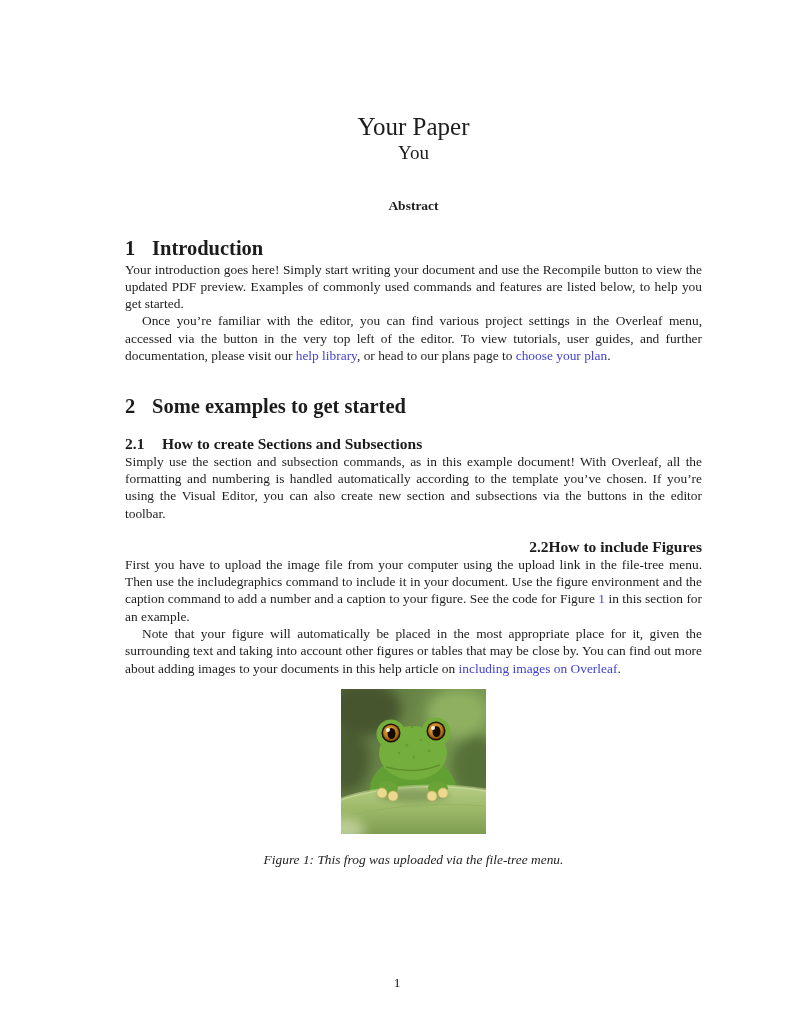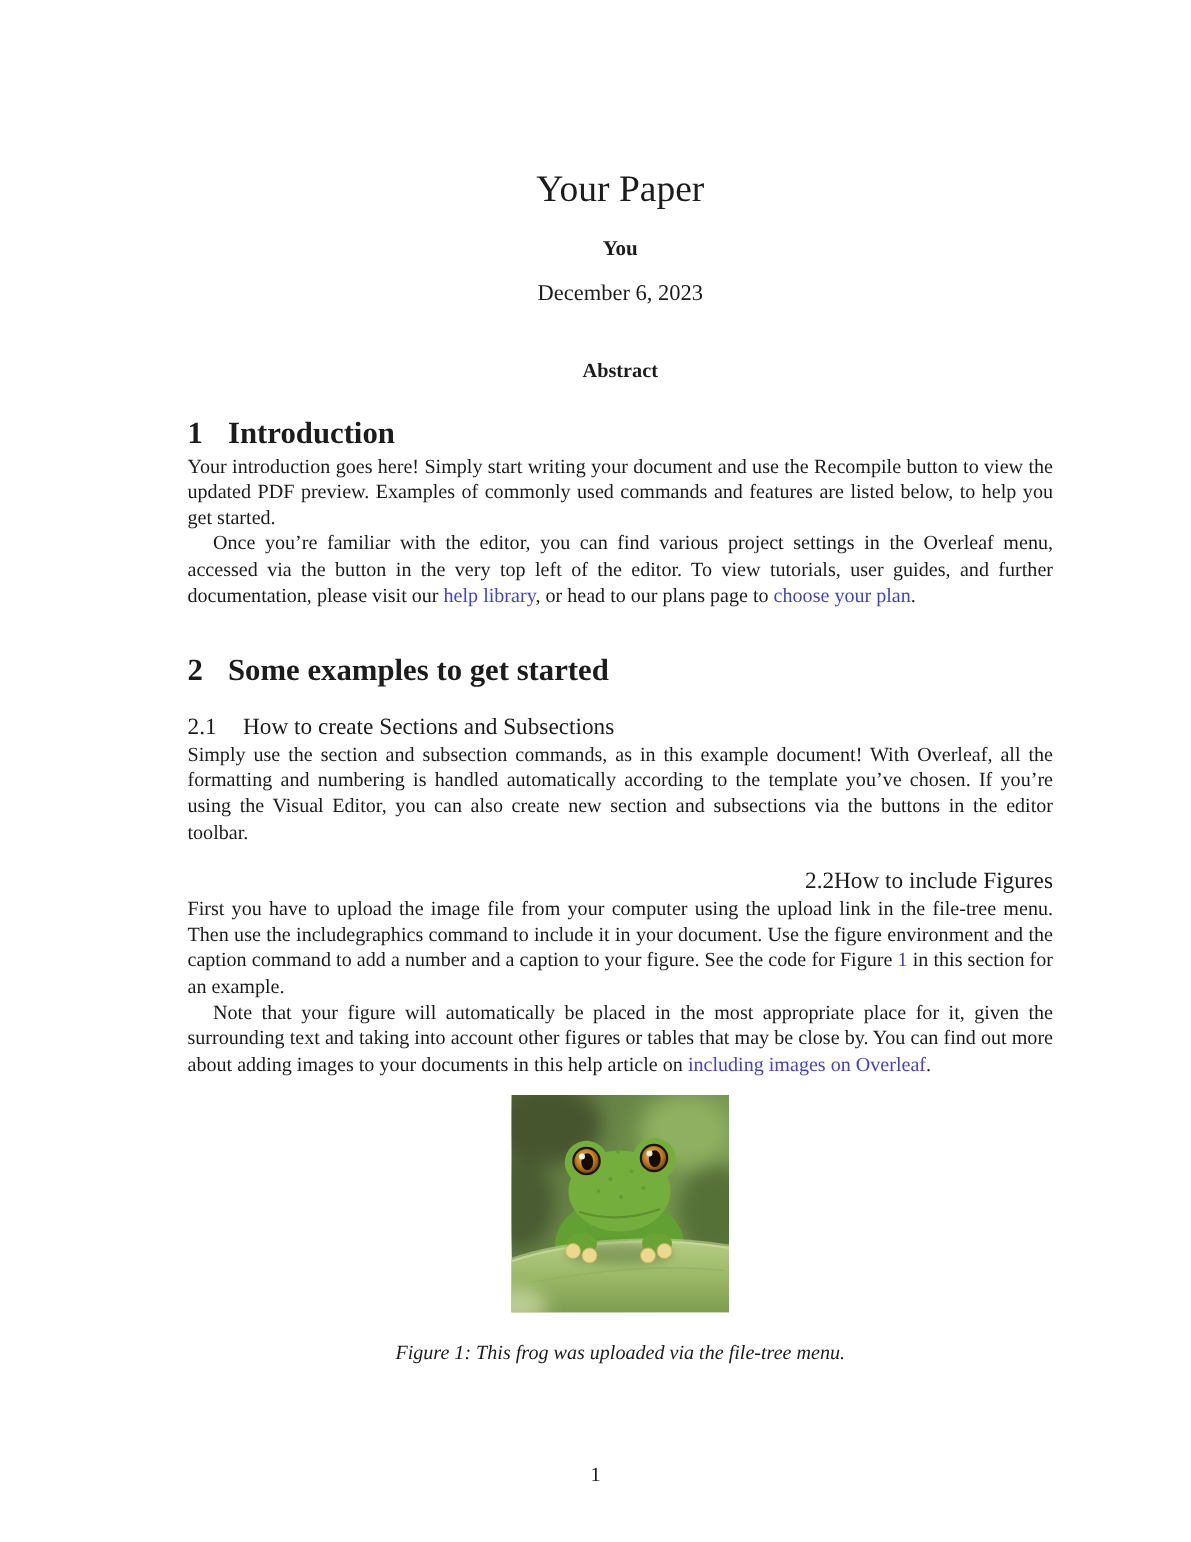--- a/index.html
+++ b/index.html
@@ -27,24 +27,22 @@
     width: 577px;
   }
   .paper-title {
     margin-top: 112px;
     text-align: center;
     font-size: 25px;
     font-weight: normal;
     line-height: 1.2;
   }
   .paper-author {
-    margin-top: 17px;
-    text-align: center;
-    font-size: 14px;
-    font-weight: bold;
+    text-align: center;
+    font-size: 19px;
   }
   .paper-date {
     margin-top: 13px;
     text-align: center;
     font-size: 15px;
   }
   .abstract-heading {
     margin-top: 34px;
     text-align: center;
     font-size: 13.5px;
@@ -57,21 +55,21 @@
     text-indent: 17px;
     line-height: 16px;
   }
   h2.section-heading {
     font-size: 20.5px;
     font-weight: bold;
     line-height: 1.15;
   }
   h3.subsection-heading {
     font-size: 15.5px;
-    font-weight: normal;
+    font-weight: bold;
     line-height: 1.15;
     margin-top: 16px;
   }
   .sec-num { display: inline-block; min-width: 27px; }
   .subsec-num { display: inline-block; min-width: 37px; }
   .h-sec1 { margin-top: 23px; }
   .h-sec2 { margin-top: 31px; }
   .h-sub21 { margin-top: 17px; }
   .h-sub22 { margin-top: 25px; text-align: right; }
   p.body-par {
@@ -108,21 +106,20 @@
   }
 </style>
 </head>
 <body>
 
 <div class="page">
   <div class="content">
 
     <h1 class="paper-title">Your Paper</h1>
     <div class="paper-author">You</div>
-    <div class="paper-date">December 6, 2023</div>
 
     <div class="abstract-heading">Abstract</div>
 
     <h2 class="section-heading h-sec1"><span class="sec-num">1</span><span>Introduction</span></h2>
 
     <p class="body-par first">Your introduction goes here! Simply start writing your document and use the Recompile button to view the updated PDF preview. Examples of commonly used commands and features are listed below, to help you get started.</p>
 
     <p class="body-par indented"><span>Once you’re familiar with the editor, you can find various project settings in the Overleaf menu, accessed via the button in the very top left of the editor. To view tutorials, user guides, and further documentation, please visit our </span><a class="doc-link">help library</a><span>, or head to our plans page to </span><a class="doc-link">choose your plan</a><span>.</span></p>
 
     <h2 class="section-heading h-sec2"><span class="sec-num">2</span><span>Some examples to get started</span></h2>

